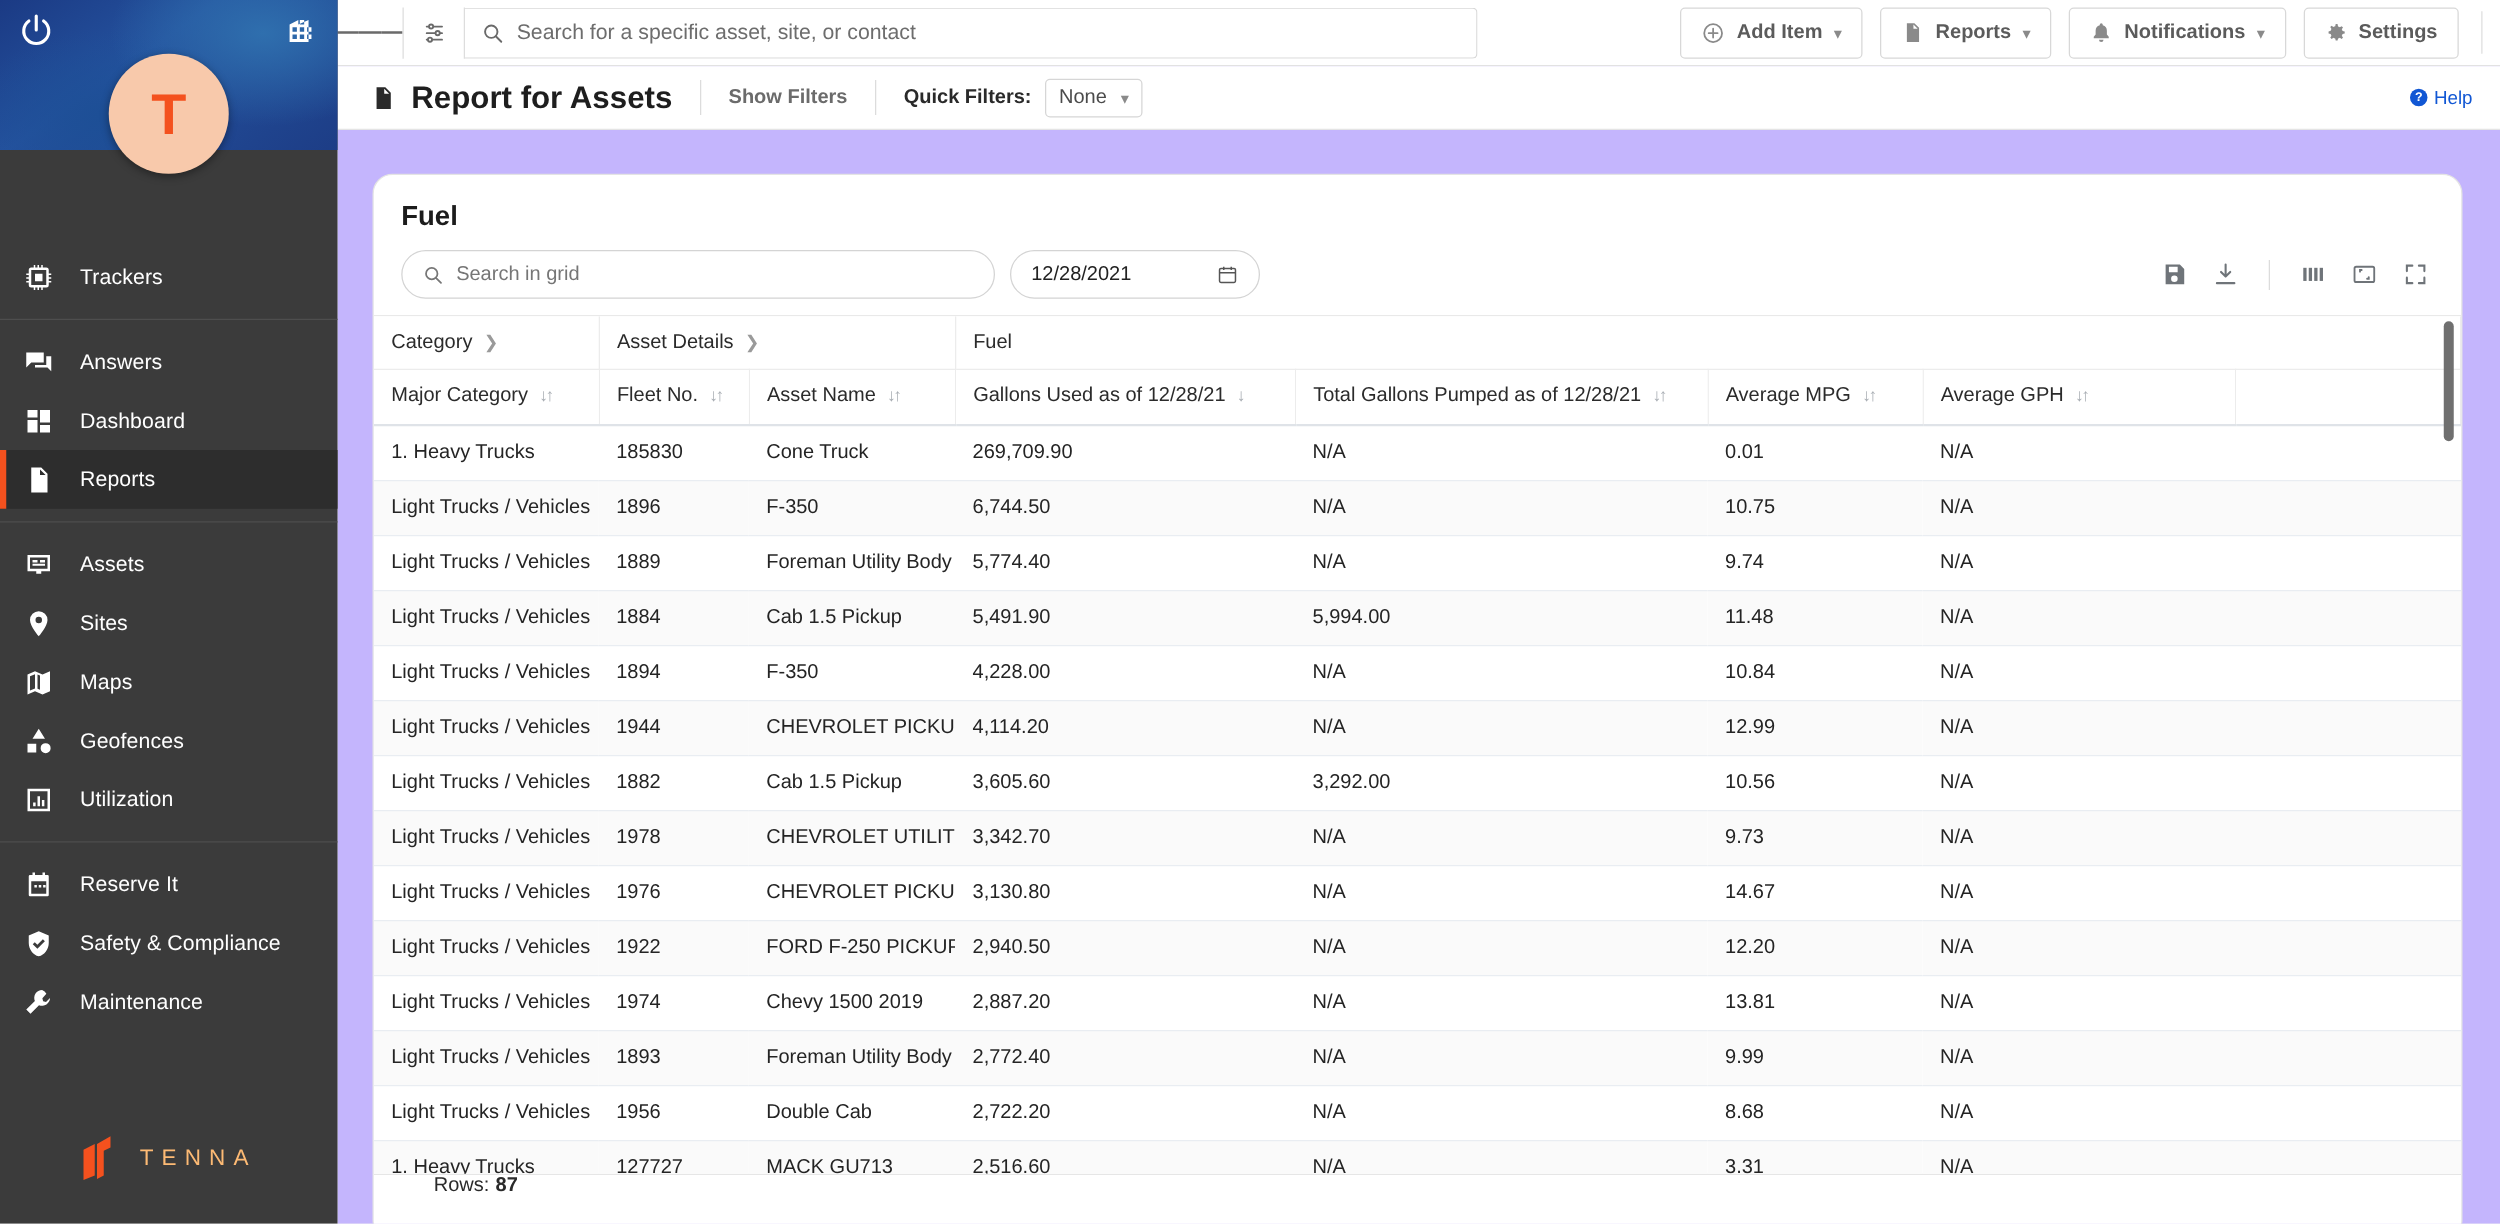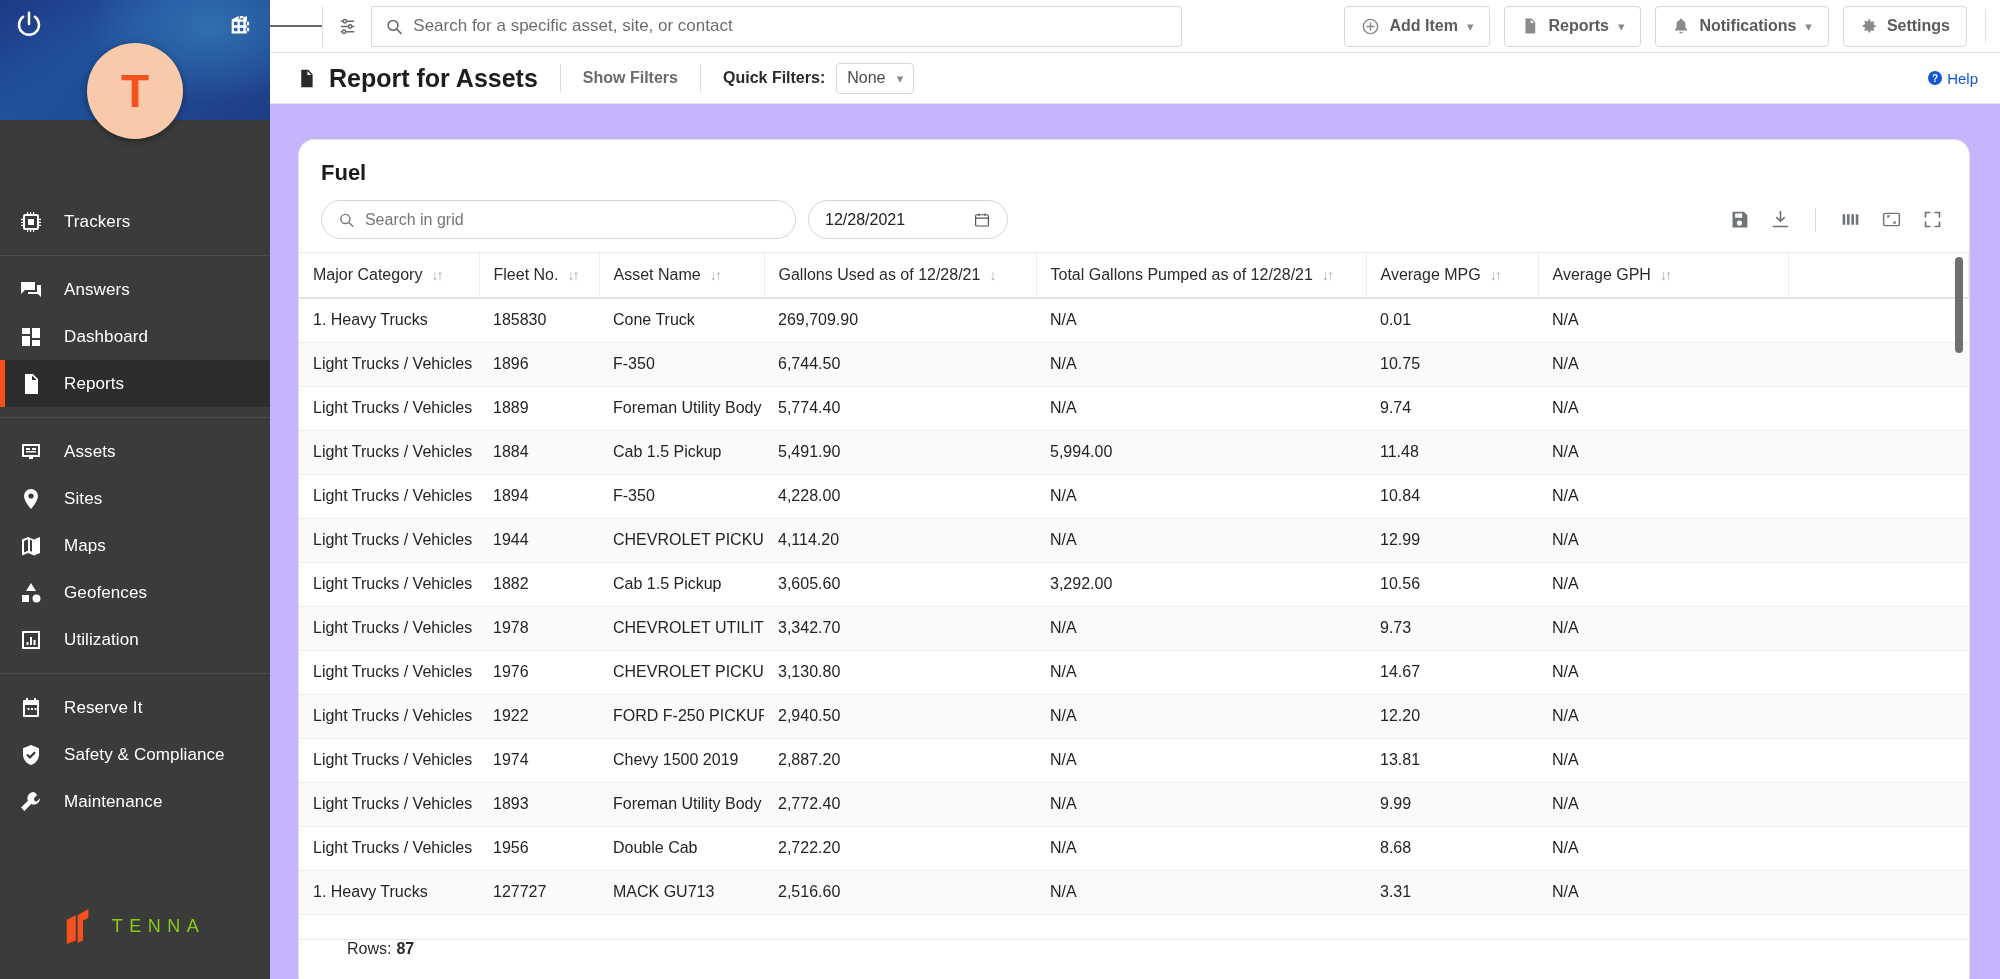--- a/index.html
+++ b/index.html
@@ -56,21 +56,21 @@
     width: 5px; background: #f4511e;
   }
   .sb-ico { width: 26px; height: 26px; display: flex; align-items: center; justify-content: center; flex: 0 0 26px; }
   .sb-ico svg { width: 24px; height: 24px; fill: #ffffff; }
   .sb-label { white-space: nowrap; letter-spacing: .1px; }
   .sb-logo {
     position: absolute; left: 0; right: 0; bottom: 34px;
     display: flex; align-items: center; justify-content: center; gap: 11px;
   }
   .sb-logo-mark { width: 36px; height: 38px; }
-  .sb-logo-txt { color: #84cc16; font-size: 18px; letter-spacing: 6.5px; font-weight: 400; }
+  .sb-logo-txt { color: #fdba74; font-size: 18px; letter-spacing: 6.5px; font-weight: 400; }
 
   
   .main { flex: 1 1 auto; display: flex; flex-direction: column; min-width: 0; background: #c4b5fd; }
 
   
   .topbar {
     height: 53px; background: #ffffff;
     display: flex; align-items: center; gap: 0;
     padding: 0 14px 0 0;
     border-bottom: 1px solid #e2e2e2;
@@ -482,20 +482,31 @@
               <col style="width:180px">
                 <col style="width:120px">
                 <col style="width:165px">
               <col style="width:272px">
                 <col style="width:330px">
                 <col style="width:172px">
                 <col style="width:250px">
                 <col>
             </colgroup>
             <thead>
+              <tr class="grp-row">
+                <th>
+                  <span>Category</span><span class="chev">❯</span>
+                </th>
+                <th colspan="2">
+                  <span>Asset Details</span><span class="chev">❯</span>
+                </th>
+                <th colspan="5">
+                  <span>Fuel</span>
+                </th>
+              </tr>
               <tr class="hdr-row">
                 <th><span>Major Category</span><span class="sortico">↓↑</span></th>
                 <th><span>Fleet No.</span><span class="sortico">↓↑</span></th>
                 <th><span>Asset Name</span><span class="sortico">↓↑</span></th>
                 <th><span>Gallons Used as of 12/28/21</span><span class="sortico">↓</span></th>
                 <th><span>Total Gallons Pumped as of 12/28/21</span><span class="sortico">↓↑</span></th>
                 <th><span>Average MPG</span><span class="sortico">↓↑</span></th>
                 <th><span>Average GPH</span><span class="sortico">↓↑</span></th>
                 <th></th>
               </tr>

